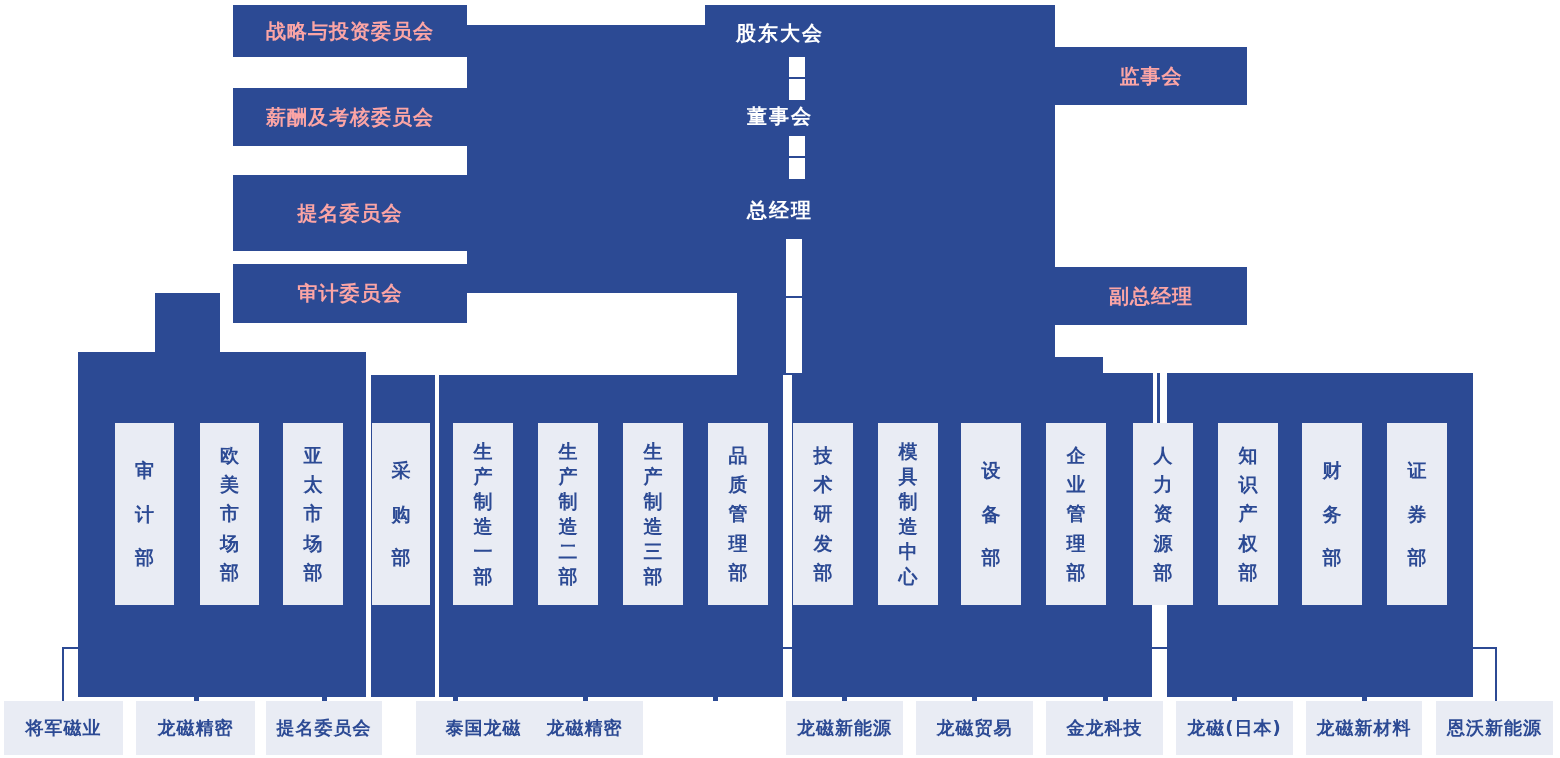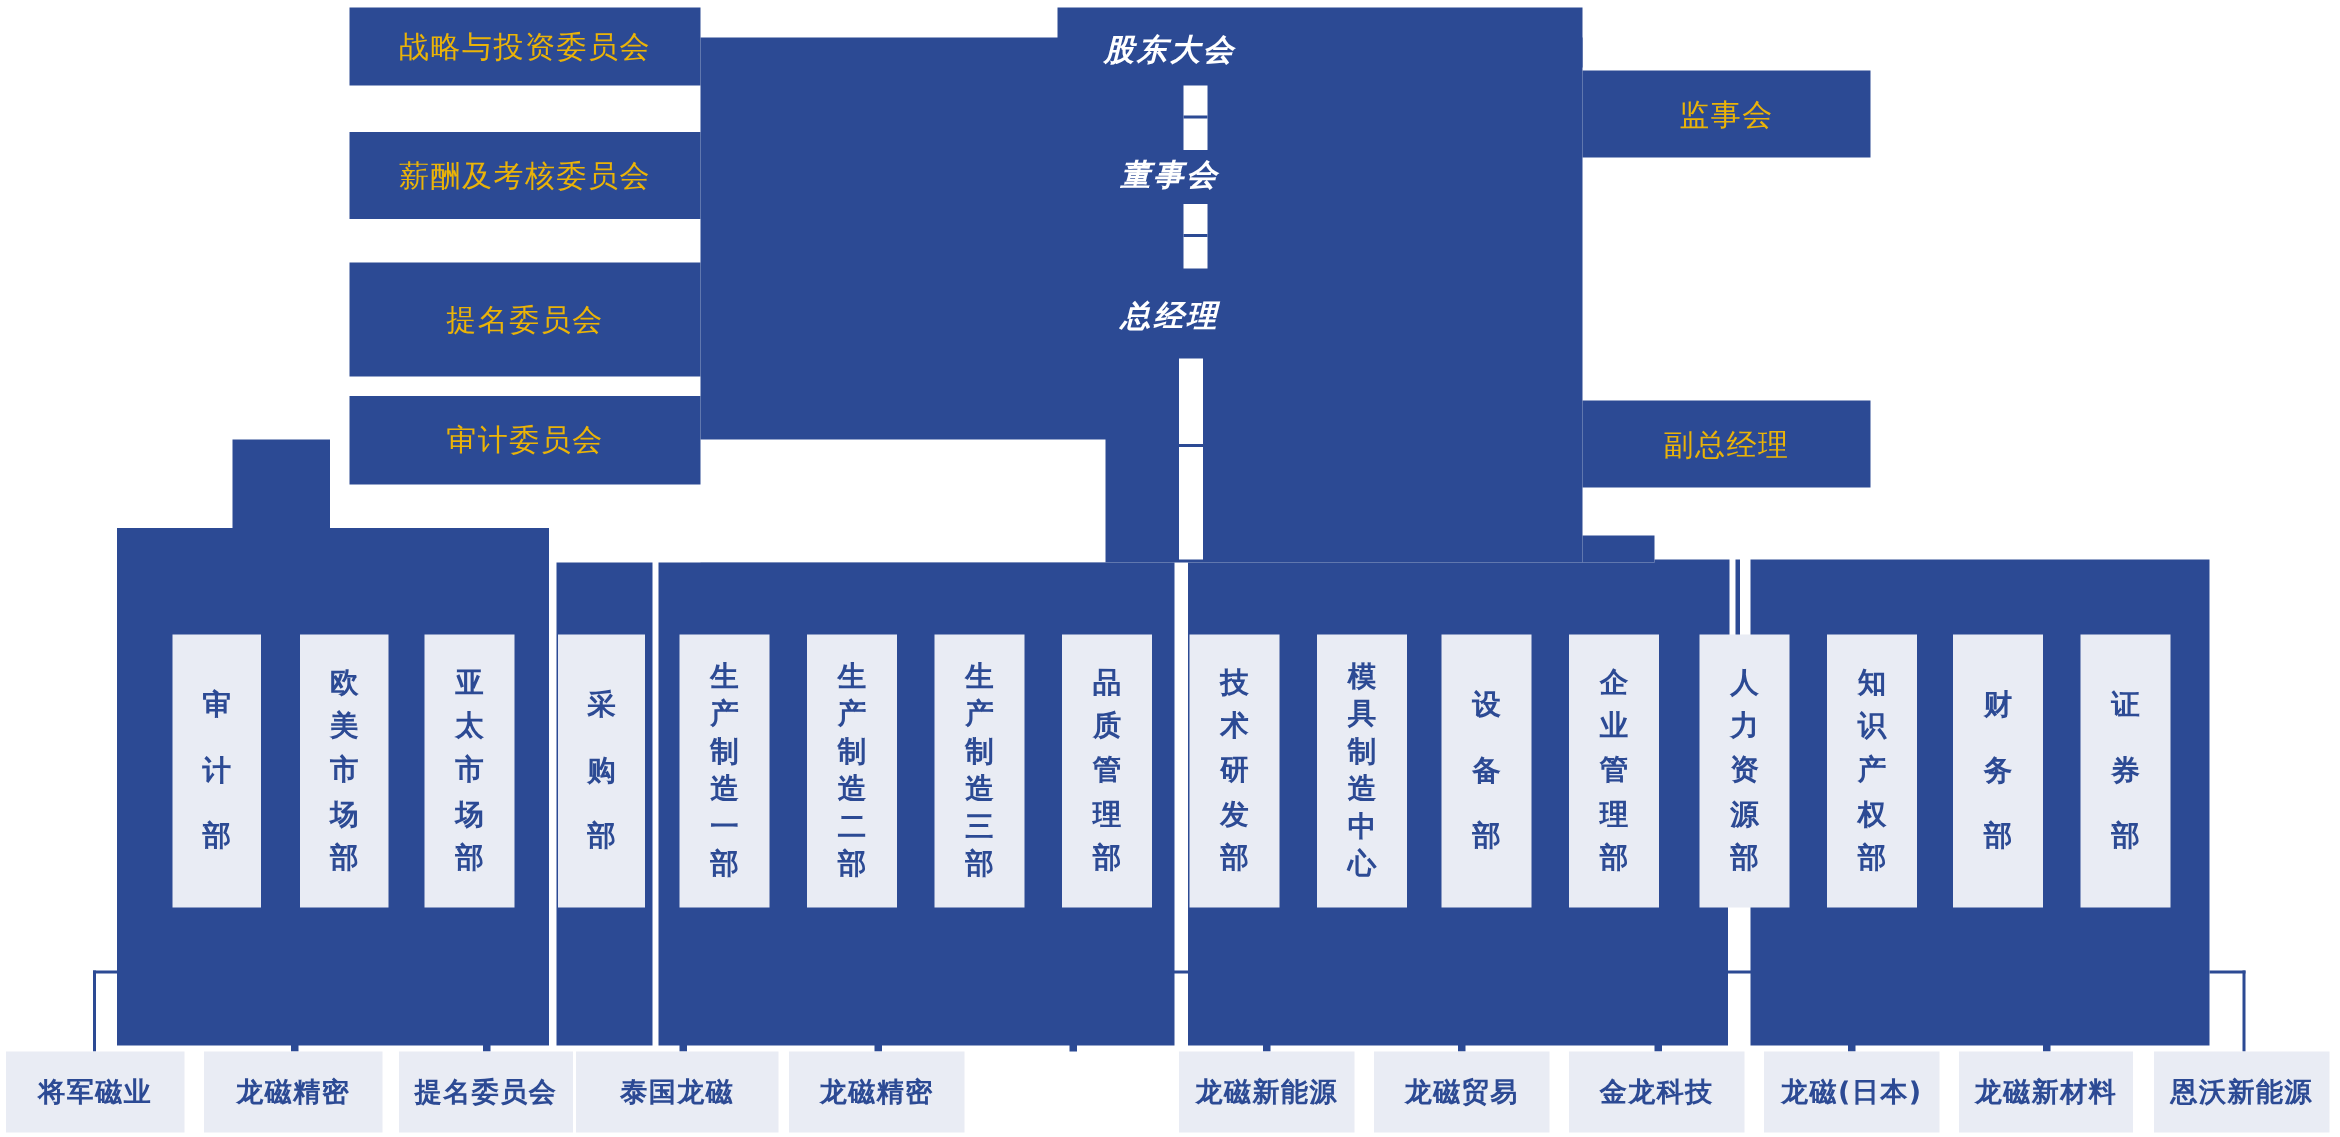--- a/index.html
+++ b/index.html
@@ -7,24 +7,24 @@
     --light:#e9ecf4;
     --txt:#2c4a94;
   }
   html,body{margin:0;padding:0;background:#fff;}
   .stage{
     position:relative;width:1560px;height:758px;background:#fff;overflow:hidden;
     font-family:"DejaVu Sans","Liberation Sans",sans-serif;
   }
   .b{position:absolute;background:var(--blue);}
   .w{position:absolute;background:#fff;}
-  .blabel{display:flex;align-items:center;justify-content:center;color:#eab308;
-    font-weight:normal;font-size:20px;letter-spacing:1px;}
+  .blabel{display:flex;align-items:center;justify-content:center;color:#fca5a5;
+    font-weight:bold;font-size:20px;letter-spacing:1px;}
   .clabel{position:absolute;color:#fff;font-weight:bold;font-size:20px;
-    letter-spacing:2px;text-align:center;width:180px;height:22px;line-height:22px;font-style:italic;}
+    letter-spacing:2px;text-align:center;width:180px;height:22px;line-height:22px;}
   .wbar{position:absolute;background:#fff;width:16px;}
   .wbar .seg{position:absolute;left:0;right:0;height:2px;background:var(--blue);}
   .dept{position:absolute;top:423px;height:182px;background:var(--light);color:var(--txt);
     display:flex;flex-direction:column;align-items:center;justify-content:space-evenly;
     font-weight:bold;font-size:19px;padding:13px 0;box-sizing:border-box;line-height:1;}
   .sub{position:absolute;top:701px;height:54px;background:var(--light);color:var(--txt);
     display:flex;align-items:center;justify-content:center;font-weight:bold;
     font-size:18px;letter-spacing:1px;}
   .line{position:absolute;background:var(--blue);}
   .stub{position:absolute;background:var(--blue);width:5px;top:690px;height:11px;}
@@ -193,21 +193,21 @@
     </div>
   <div class="dept" style="left:1387px;width:60px">
       <span>证</span>
       <span>券</span>
       <span>部</span>
     </div>
 
   <div class="sub" style="left:4px;width:119px">将军磁业</div>
   <div class="sub" style="left:136px;width:119px">龙磁精密</div>
   <div class="sub" style="left:266px;width:116px">提名委员会</div>
-  <div class="sub" style="left:384px;width:135px">泰国龙磁</div>
+  <div class="sub" style="left:416px;width:135px">泰国龙磁</div>
   <div class="sub" style="left:526px;width:117px">龙磁精密</div>
   <div class="sub" style="left:786px;width:117px">龙磁新能源</div>
   <div class="sub" style="left:916px;width:117px">龙磁贸易</div>
   <div class="sub" style="left:1046px;width:117px">金龙科技</div>
   <div class="sub" style="left:1176px;width:117px">龙磁(日本)</div>
   <div class="sub" style="left:1306px;width:116px">龙磁新材料</div>
   <div class="sub" style="left:1436px;width:117px">恩沃新能源</div>
 
 </div>
 

